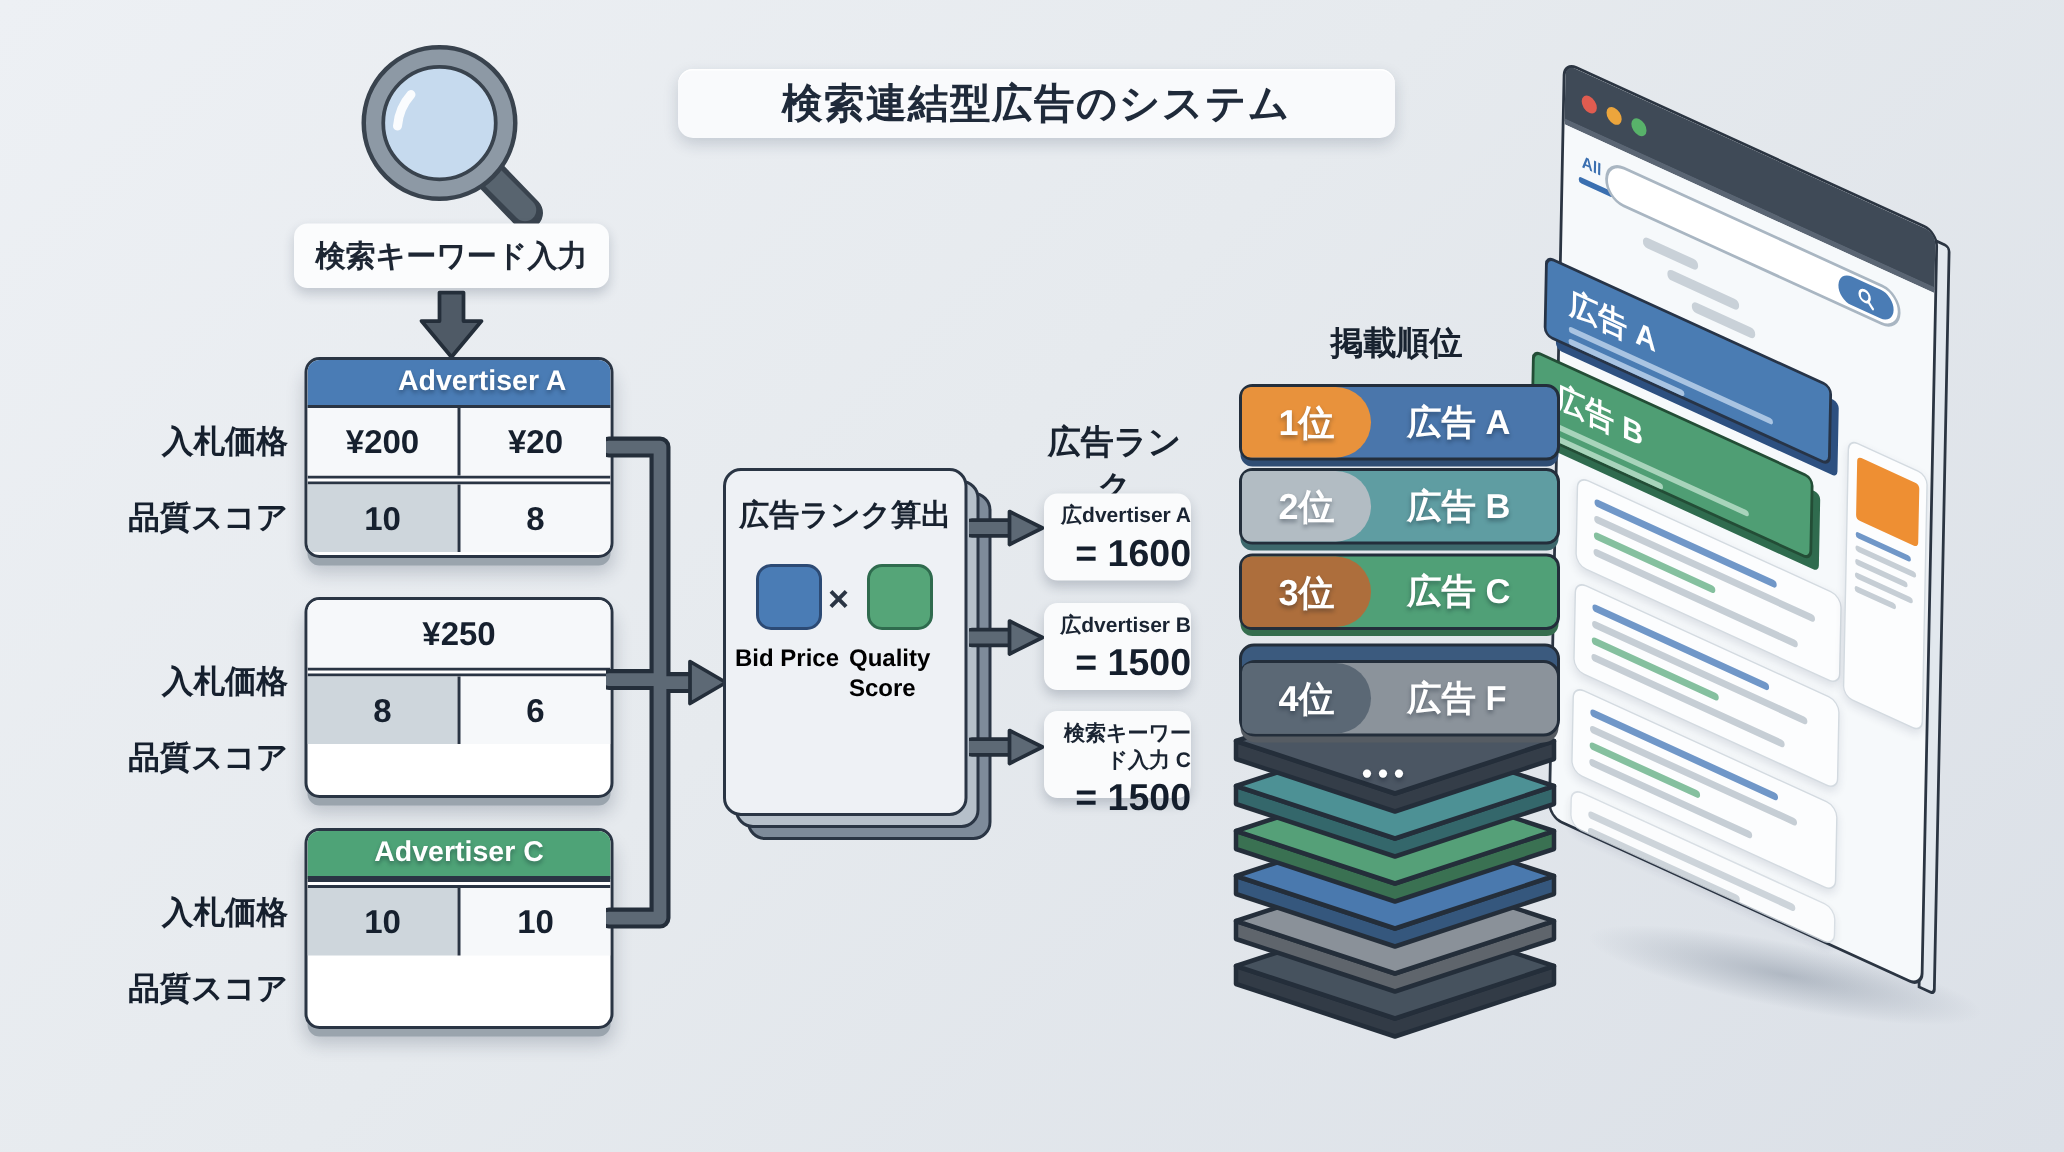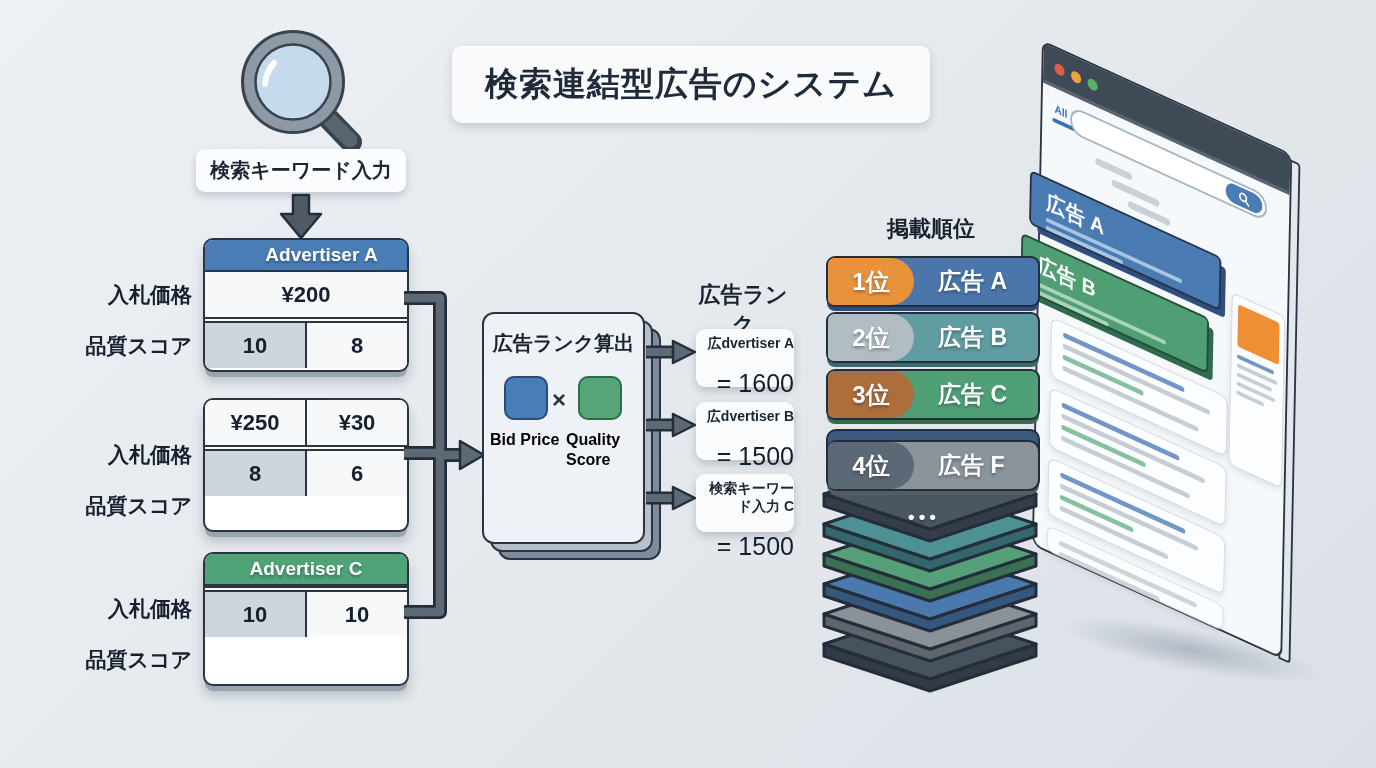--- a/index.html
+++ b/index.html
@@ -8,25 +8,25 @@
     position:relative;
     font-family:"Liberation Sans","DejaVu Sans",sans-serif;
     background:linear-gradient(135deg,#edf0f4 0%,#e6eaee 45%,#dbe0e7 100%);
     color:#1d2735;
   }
   .abs { position:absolute; }
   .ts  { text-shadow:0 2px 3px rgba(10,20,35,.35); }
 
   
   .title-card {
-    left:452px; top:46px; width:478px; height:77px;
+    left:452px; top:46px; width:478px; height:46px;
     background:#f9fafc; border-radius:10px;
     box-shadow:0 4px 10px rgba(30,45,70,.18), 0 1px 0 #fff inset;
     display:flex; align-items:center; justify-content:center;
-    font-size:33px; font-weight:bold; color:#1f2a3a; letter-spacing:1px;
+    font-size:27px; font-weight:bold; color:#1f2a3a; letter-spacing:1px;
   }
 
   
   .keyword-box {
     left:196px; top:149px; width:210px; height:43px;
     background:#fbfcfd; border-radius:9px;
     box-shadow:0 4px 8px rgba(30,45,70,.2);
     display:flex; align-items:center; justify-content:center;
     font-size:20px; font-weight:bold; color:#1d2633;
   }
@@ -76,21 +76,21 @@
 
   
   .adrank-head { left:688px; top:280px; width:110px; text-align:center; font-size:22px; font-weight:bold; color:#18222f; }
   .result-card {
     left:696px; width:98px; height:58px;
     background:#fafbfc; border-radius:9px;
     box-shadow:0 4px 8px rgba(30,45,70,.22);
     text-align:right;
   }
   .result-label { display:block; margin-top:6px; font-size:14px; font-weight:bold; color:#1a2432; }
-  .result-value { display:block; margin-top:16px; font-size:25px; font-weight:normal; color:#141e2c; }
+  .result-value { display:block; margin-top:2px; font-size:25px; font-weight:bold; color:#141e2c; }
 
   
   .ranking-head { left:866px; top:214px; width:130px; text-align:center; font-size:22px; font-weight:bold; color:#18222f; }
   .rank-bar {
     left:826px; width:214px; height:51px;
     border:2.5px solid #232e3b; border-radius:9px;
     display:flex; align-items:center; z-index:4;
   }
   .rank-badge {
     position:absolute; left:0; top:0; bottom:0; width:86px;
@@ -226,31 +226,31 @@
 <svg class="abs" style="left:279px; top:193px;" width="44" height="48" viewBox="0 0 44 48">
   <polygon points="14,2 30,2 30,21 42,21 22,45 2,21 14,21" fill="#4f5a66" stroke="#242e3a" stroke-width="2.5" stroke-linejoin="round"></polygon>
 </svg>
 
 <div class="abs adv-table" style="top:238px;">
   <div class="adv-head head-a">
       <span class="ts">Advertiser A</span>
     </div>
   <div class="adv-row">
     <div class="cell">¥200</div>
+    <div class="cell">¥20</div>
   </div>
   <div class="adv-sep"></div>
   <div class="adv-row">
     <div class="cell gray">10</div>
     <div class="cell">8</div>
   </div>
 </div>
 <div class="abs adv-table" style="top:398px;">
   <div class="adv-row">
     <div class="cell">¥250</div>
-    <div class="cell">¥30</div>
   </div>
   <div class="adv-sep"></div>
   <div class="adv-row">
     <div class="cell gray">8</div>
     <div class="cell">6</div>
   </div>
 </div>
 <div class="abs adv-table" style="top:552px;">
   <div class="adv-head head-c">
       <span class="ts">Advertiser C</span>

